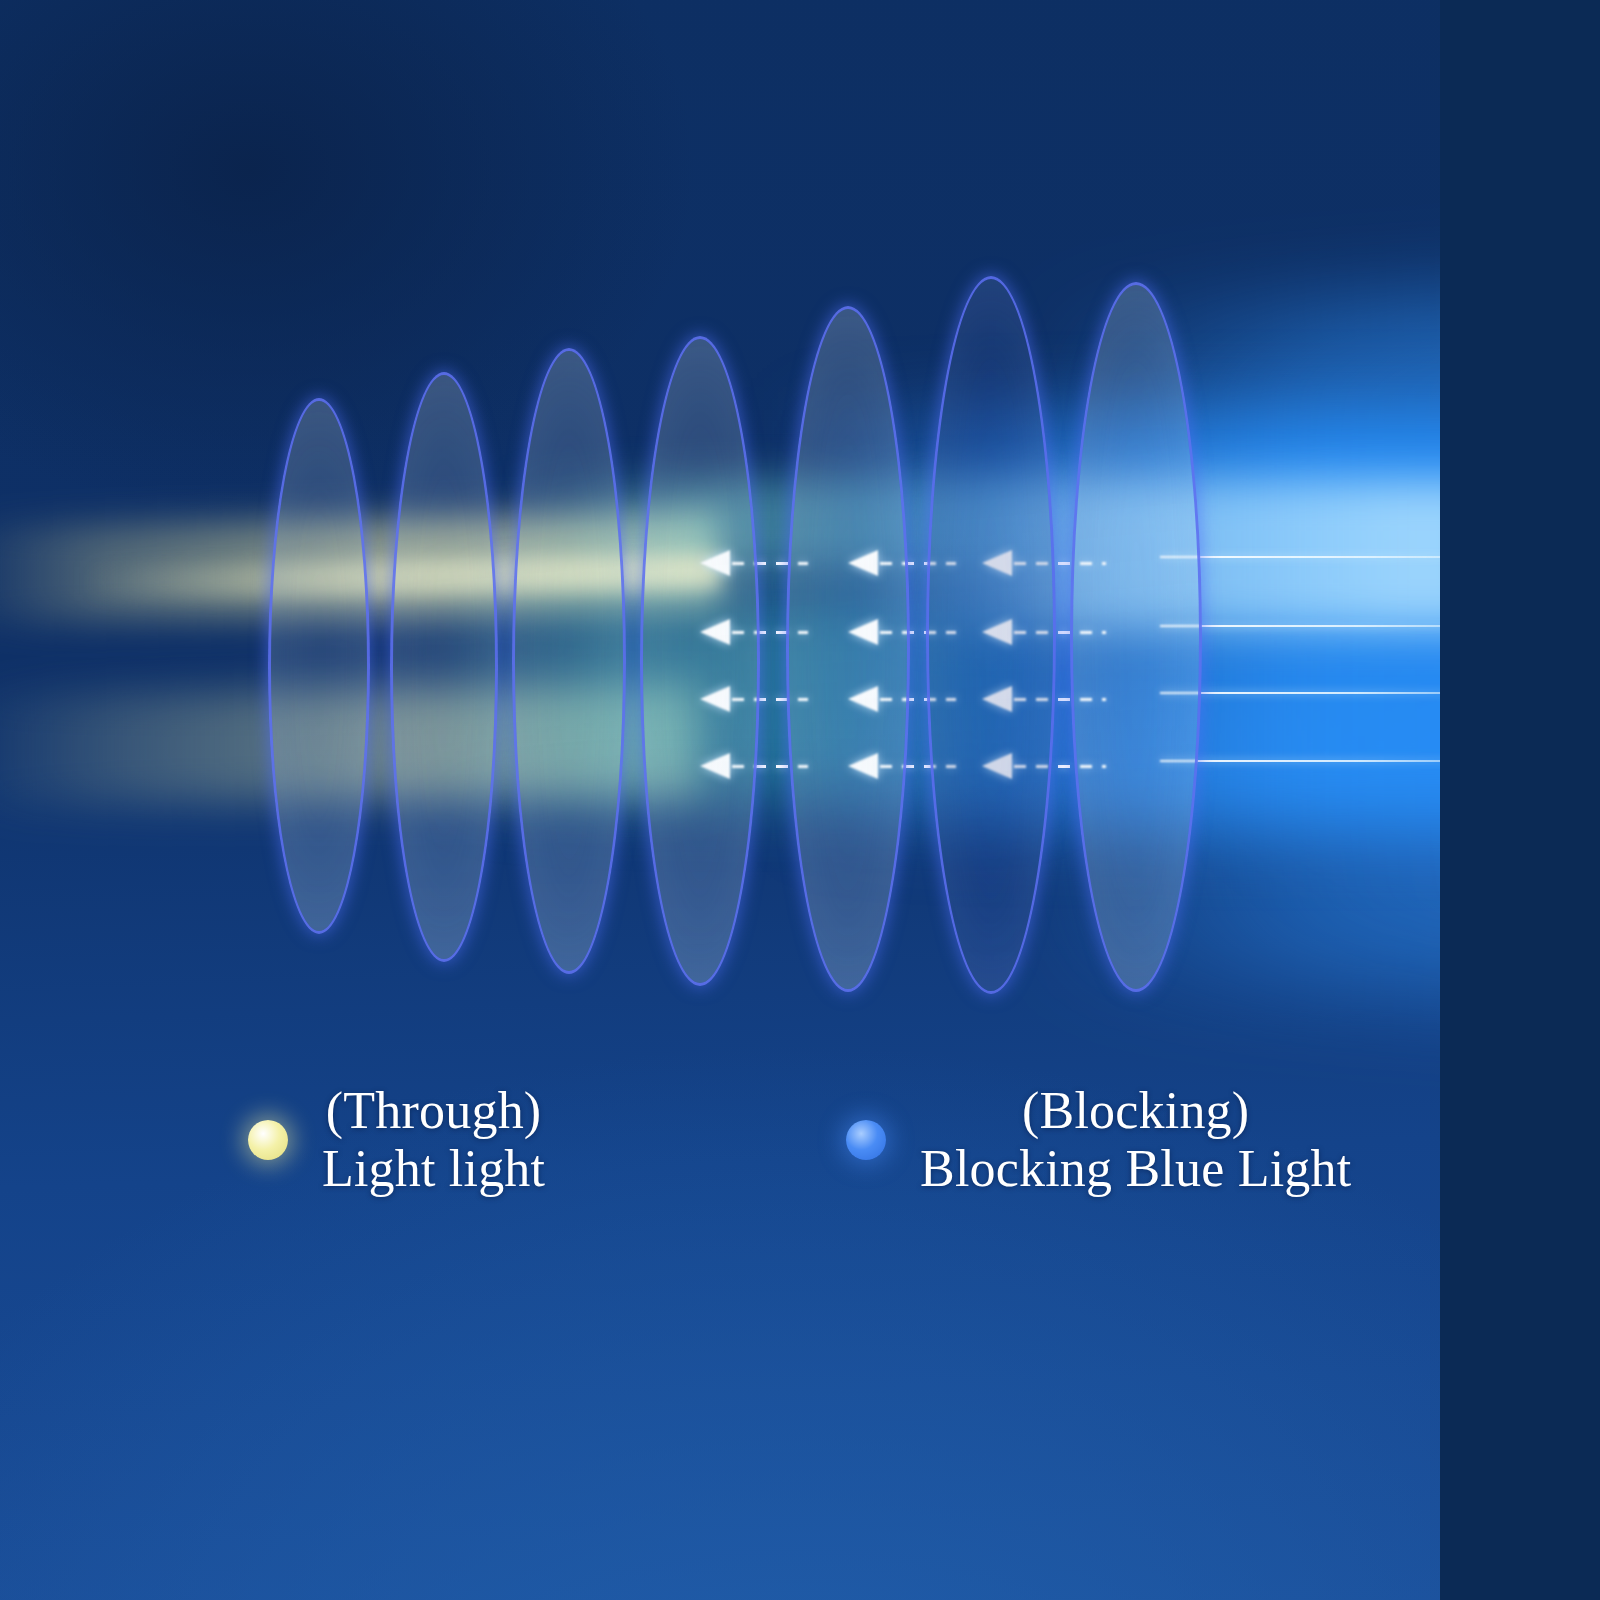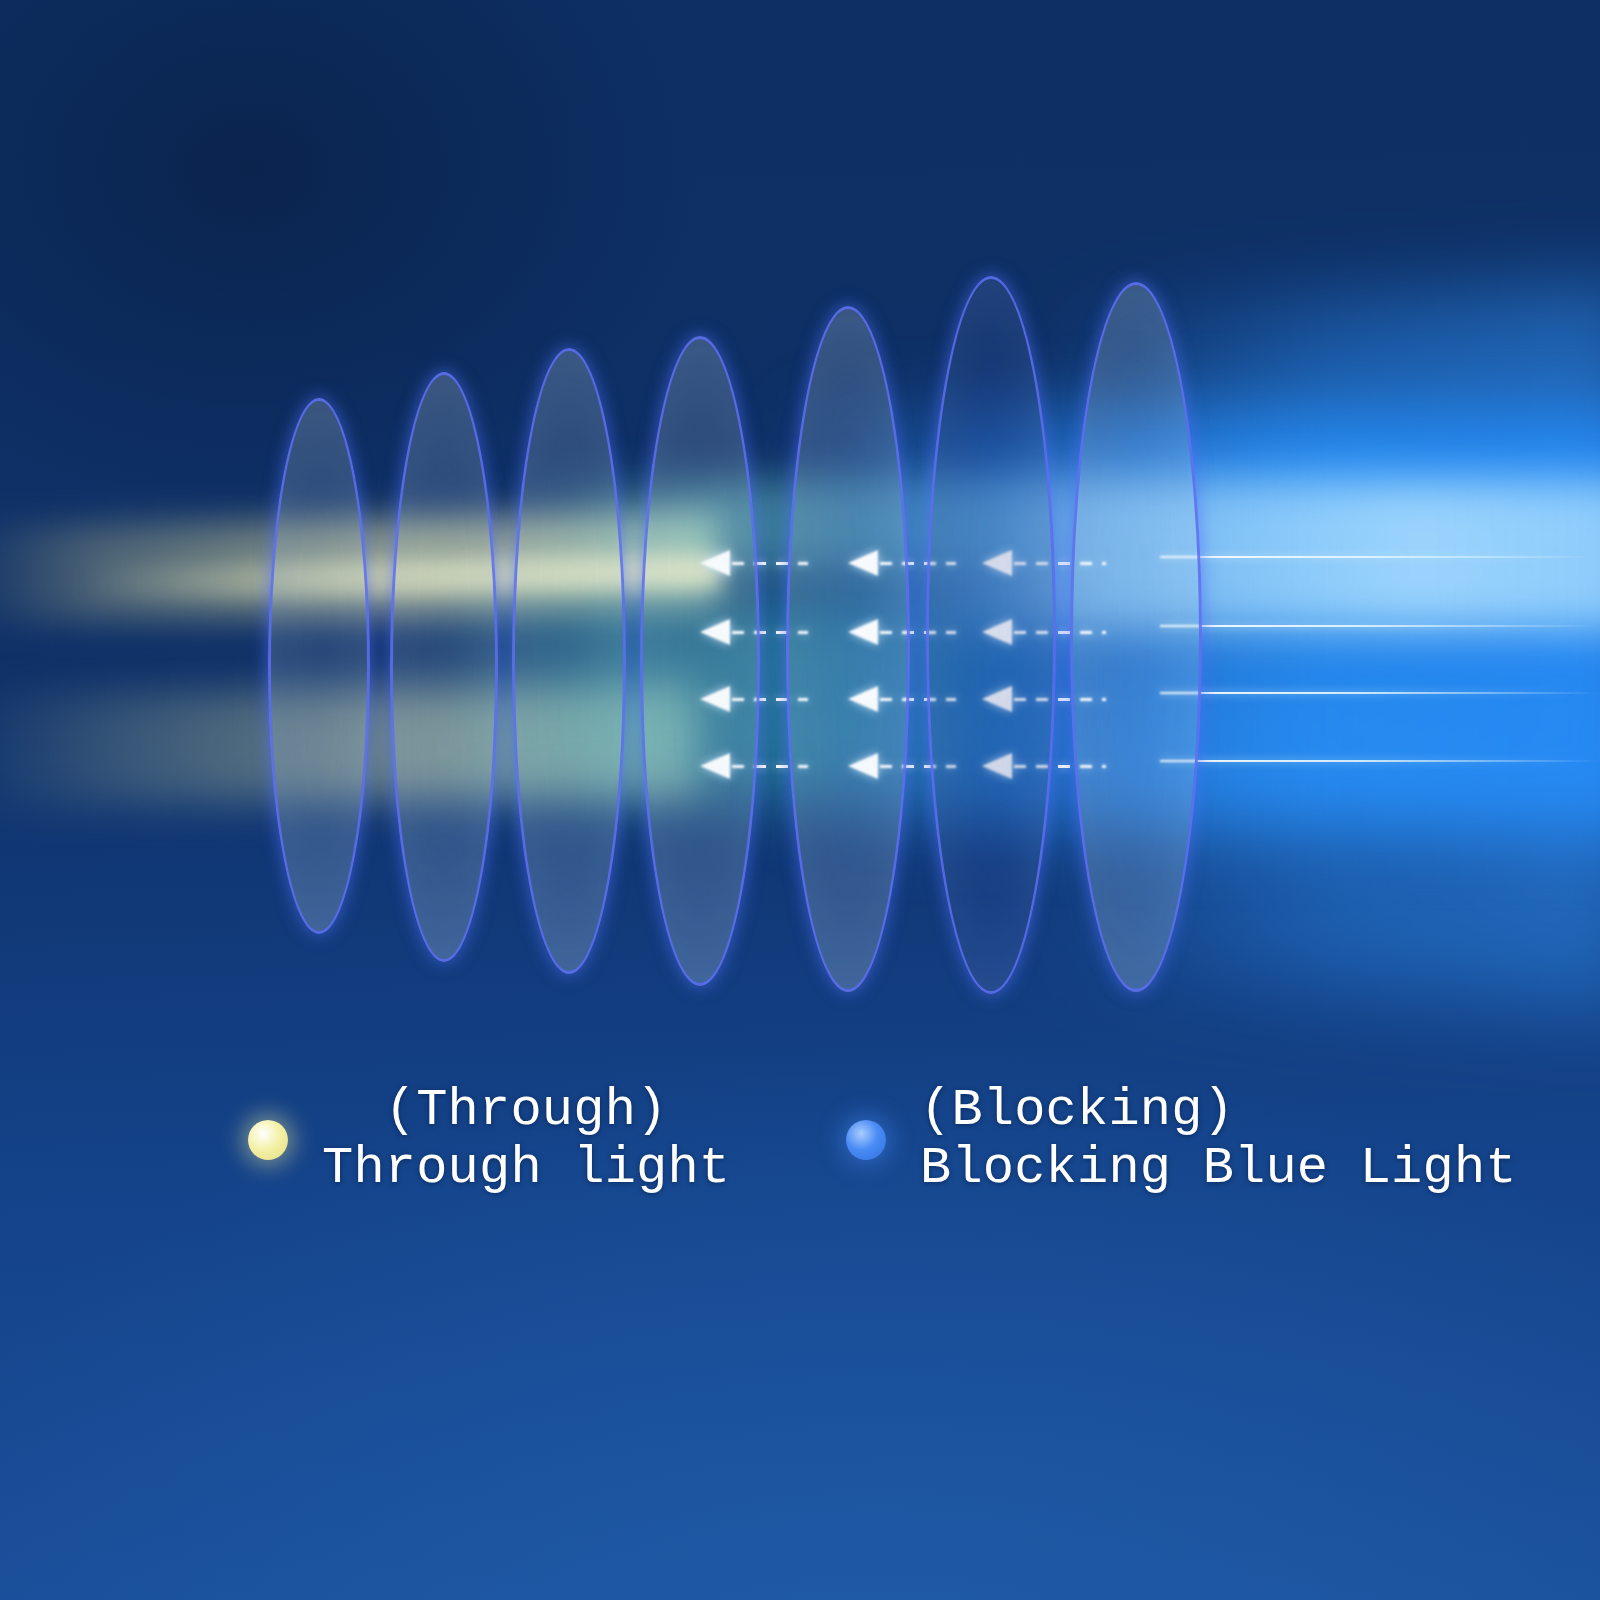--- a/index.html
+++ b/index.html
@@ -2,24 +2,24 @@
 <html><head>
 <meta charset="utf-8">
 <style>
   html, body {
     margin: 0;
     padding: 0;
     background: #0b2a55;
   }
   #stage {
     position: relative;
-    width: 1600px;
+    width: 1440px;
     height: 1600px;
     overflow: hidden;
-    font-family: Liberation Mono, monospace;
+    font-family: Liberation Serif, serif;
     background:
       radial-gradient(ellipse 120% 85% at 55% 118%, #2160ad 0%, rgba(33,96,173,0) 62%),
       linear-gradient(178deg, #0d2f63 0%, #0e3067 40%, #14438a 72%, #1a4d98 100%);
   }
 
   
   .bg-glow {
     position: absolute;
     pointer-events: none;
   }
@@ -225,21 +225,21 @@
     letter-spacing: 0.2px;
     white-space: nowrap;
     text-shadow: 0 1px 5px rgba(0,20,60,0.55);
   }
   .legend-text .l1 { display: block; }
   .legend-text .l2 { display: block; }
 
   #legend-normal { left: 248px; top: 12px; }
   #legend-normal .legend-text { text-align: center; }
   #legend-blue   { left: 846px; top: 12px; }
-  #legend-blue .legend-text { text-align: left; }
+  #legend-blue .legend-text { text-align: center; }
 </style>
 </head>
 <body>
 
 <div id="stage">
 
   <div class="bg-glow" id="glow-topleft"></div>
   <div class="bg-glow" id="glow-right"></div>
 
   <div class="beam" id="beam-warm-a"></div>
@@ -316,21 +316,21 @@
       <div class="ray" style="left: 1160px; top: 692px; width: 440px;"></div>
       <div class="ray" style="left: 1160px; top: 760px; width: 440px;"></div>
     </div>
 
   <div id="legend">
 
     <div class="legend-item" id="legend-normal">
       <span class="legend-dot" id="legend-dot-normal"></span>
       <span class="legend-text">
         <span class="l1">(Through)</span>
-        <span class="l2">Through light</span>
+        <span class="l2">Light light</span>
       </span>
     </div>
 
     <div class="legend-item" id="legend-blue">
       <span class="legend-dot" id="legend-dot-blue"></span>
       <span class="legend-text">
         <span class="l1">(Blocking)</span>
         <span class="l2">Blocking Blue Light</span>
       </span>
     </div>

